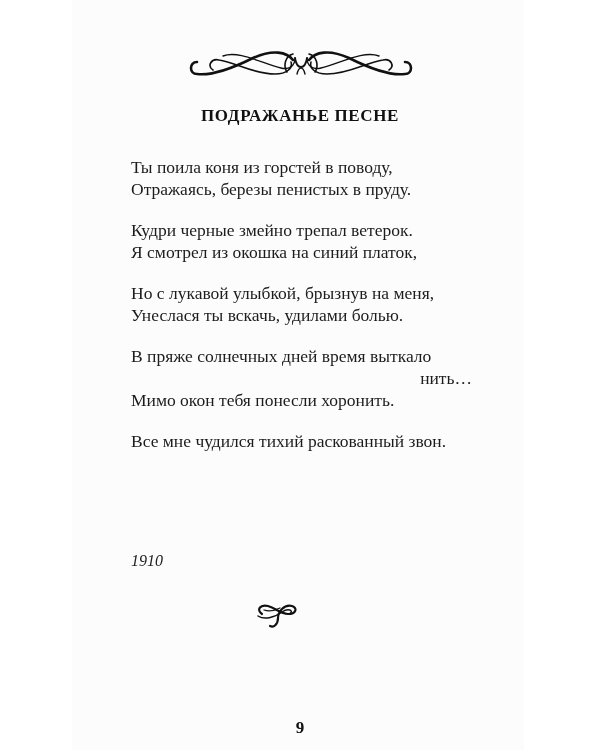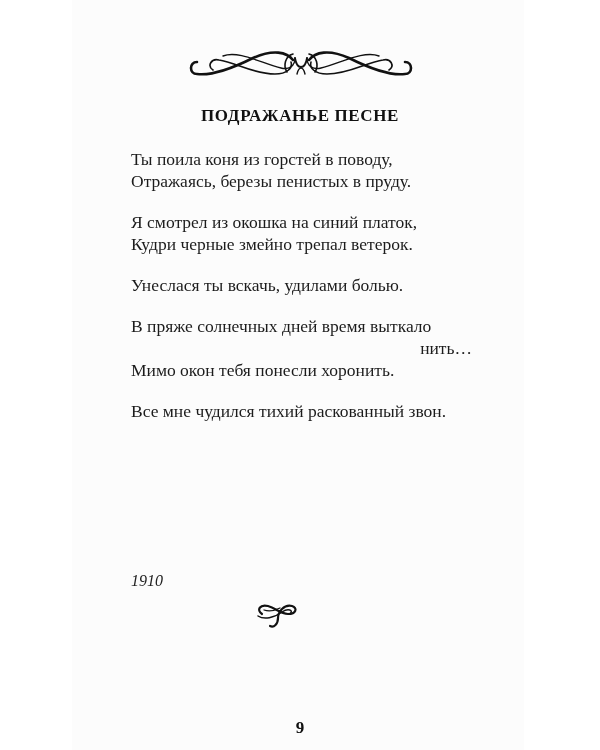--- a/index.html
+++ b/index.html
@@ -15,28 +15,28 @@
     }
     .ornament-top {
       position: absolute; left: 183px; top: 44px; width: 236px; height: 40px;
     }
     .title {
       position: absolute; left: 0; width: 600px; top: 106px;
       text-align: center; font-weight: bold; font-size: 17px;
       letter-spacing: 0.6px; color: #111;
     }
     .poem {
-      position: absolute; left: 131px; top: 148px; width: 345px;
+      position: absolute; left: 131px; top: 156px; width: 345px;
       font-size: 17.5px; line-height: 22px; color: #1c1c1c;
     }
     .stanza { margin: 0 0 19px 0; }
     .line { display: block; white-space: nowrap; }
     .line.right { text-align: right; padding-right: 4px; }
     .date {
-      position: absolute; left: 131px; top: 572px;
+      position: absolute; left: 131px; top: 552px;
       font-style: italic; font-size: 16px; color: #222;
     }
     .ornament-bottom {
       position: absolute; left: 252px; top: 598px; width: 50px; height: 34px;
     }
     .page-number {
       position: absolute; left: 0; width: 600px; top: 718px;
       text-align: center; font-weight: bold; font-size: 17px; color: #111;
     }
   </style>
@@ -62,26 +62,27 @@
 </svg>
 
 <div class="title">ПОДРАЖАНЬЕ ПЕСНЕ</div>
 
 <div class="poem">
   <div class="stanza">
     <span class="line">Ты поила коня из горстей в поводу,</span>
     <span class="line">Отражаясь, березы пенистых в пруду.</span>
   </div>
   <div class="stanza">
+    <span class="line">Кудри черные змейно трепал ветерок.</span>
     <span class="line">Я смотрел из окошка на синий платок,</span>
-    <span class="line">Кудри черные змейно трепал ветерок.</span>
   </div>
   <div class="stanza">
   </div>
   <div class="stanza">
+    <span class="line">Но с лукавой улыбкой, брызнув на меня,</span>
     <span class="line">Унеслася ты вскачь, удилами болью.</span>
   </div>
   <div class="stanza">
     <span class="line">В пряже солнечных дней время выткало</span>
     <span class="line right">нить…</span>
     <span class="line">Мимо окон тебя понесли хоронить.</span>
   </div>
   <div class="stanza">
     <span class="line">Все мне чудился тихий раскованный звон.</span>
   </div>

